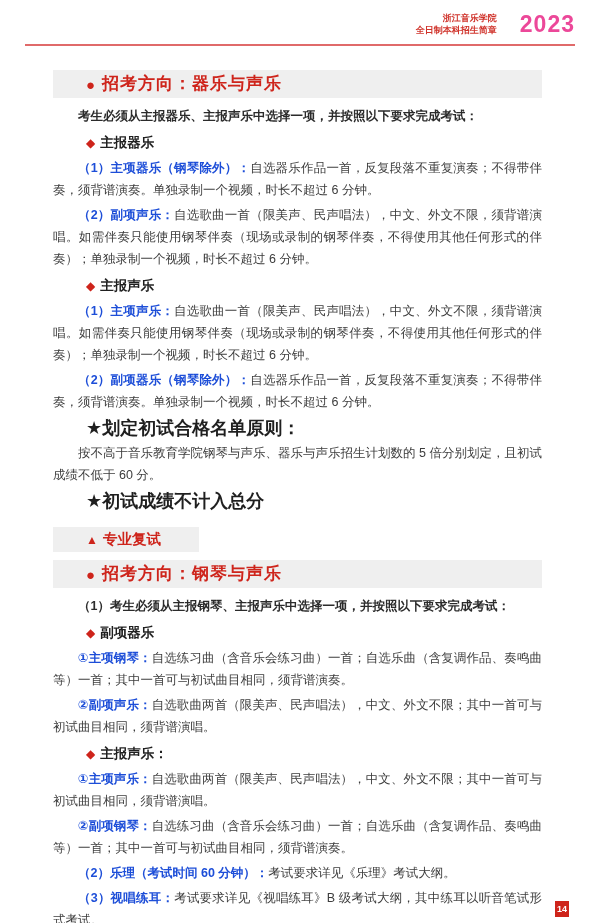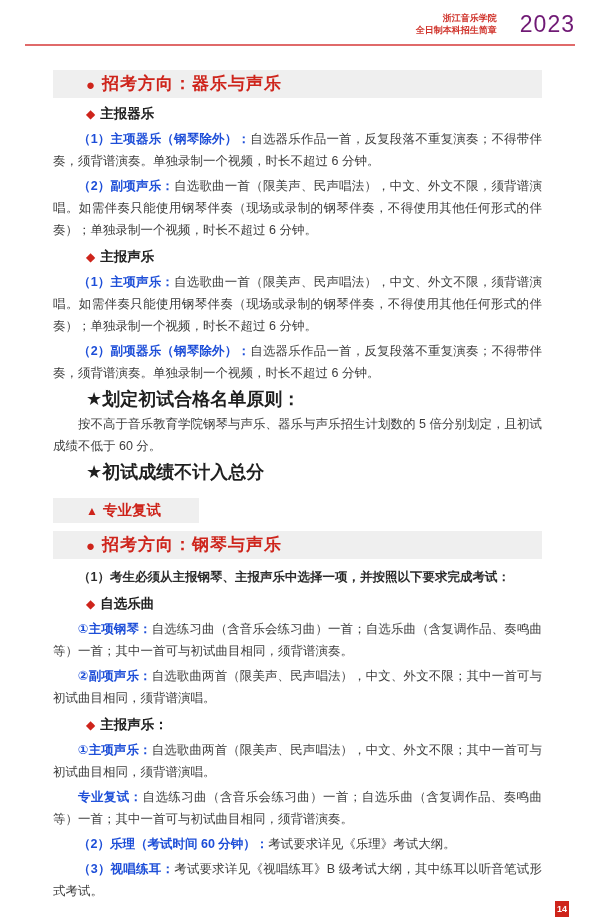--- a/index.html
+++ b/index.html
@@ -22,23 +22,23 @@
     gap: 23px;
   }
   .hdr-org {
     text-align: right;
     color: #d0342c;
     font-size: 9px;
     font-weight: bold;
     line-height: 11.5px;
   }
   .hdr-year {
-    color: #701a75;
+    color: #ec4899;
     font-size: 23px;
-    font-weight: normal;
+    font-weight: bold;
     letter-spacing: 1px;
     line-height: 23px;
   }
   .rule {
     position: absolute;
     top: 44px;
     left: 25px;
     width: 550px;
     height: 2px;
     background: #e06a6a;
@@ -141,20 +141,21 @@
   </div>
   <div class="rule"></div>
 
   <div class="content">
 
     <div class="secbar">
       <span class="dot">●</span>
       <span>招考方向：器乐与声乐</span>
     </div>
 
+    <div class="intro">考生必须从主报器乐、主报声乐中选择一项，并按照以下要求完成考试：</div>
 
     <div class="dh">
       <span class="dia">◆</span>
       <span>主报器乐</span>
     </div>
 
     <p class="para"><b>（1）主项器乐（钢琴除外）：</b><span>自选器乐作品一首，反复段落不重复演奏；不得带伴奏，须背谱演奏。单独录制一个视频，时长不超过 6 分钟。</span></p>
 
     <p class="para"><b>（2）副项声乐：</b><span>自选歌曲一首（限美声、民声唱法），中文、外文不限，须背谱演唱。如需伴奏只能使用钢琴伴奏（现场或录制的钢琴伴奏，不得使用其他任何形式的伴奏）；单独录制一个视频，时长不超过 6 分钟。</span></p>
 
@@ -184,35 +185,35 @@
 
     <div class="secbar" style="margin-top:8px;">
       <span class="dot">●</span>
       <span>招考方向：钢琴与声乐</span>
     </div>
 
     <div class="intro">（1）考生必须从主报钢琴、主报声乐中选择一项，并按照以下要求完成考试：</div>
 
     <div class="dh">
       <span class="dia">◆</span>
-      <span>自选乐曲</span>
+      <span>副项器乐</span>
     </div>
 
     <p class="para"><b>①主项钢琴：</b><span>自选练习曲（含音乐会练习曲）一首；自选乐曲（含复调作品、奏鸣曲等）一首；其中一首可与初试曲目相同，须背谱演奏。</span></p>
 
     <p class="para"><b>②副项声乐：</b><span>自选歌曲两首（限美声、民声唱法），中文、外文不限；其中一首可与初试曲目相同，须背谱演唱。</span></p>
 
     <div class="dh">
       <span class="dia">◆</span>
       <span>主报声乐：</span>
     </div>
 
     <p class="para"><b>①主项声乐：</b><span>自选歌曲两首（限美声、民声唱法），中文、外文不限；其中一首可与初试曲目相同，须背谱演唱。</span></p>
 
-    <p class="para"><b>专业复试：</b><span>自选练习曲（含音乐会练习曲）一首；自选乐曲（含复调作品、奏鸣曲等）一首；其中一首可与初试曲目相同，须背谱演奏。</span></p>
+    <p class="para"><b>②副项钢琴：</b><span>自选练习曲（含音乐会练习曲）一首；自选乐曲（含复调作品、奏鸣曲等）一首；其中一首可与初试曲目相同，须背谱演奏。</span></p>
 
     <p class="para"><b>（2）乐理（考试时间 60 分钟）：</b><span>考试要求详见《乐理》考试大纲。</span></p>
 
     <p class="para"><b>（3）视唱练耳：</b><span>考试要求详见《视唱练耳》B 级考试大纲，其中练耳以听音笔试形式考试。</span></p>
 
   </div>
 
   <div class="pagebadge">14</div>
 
 </div>

